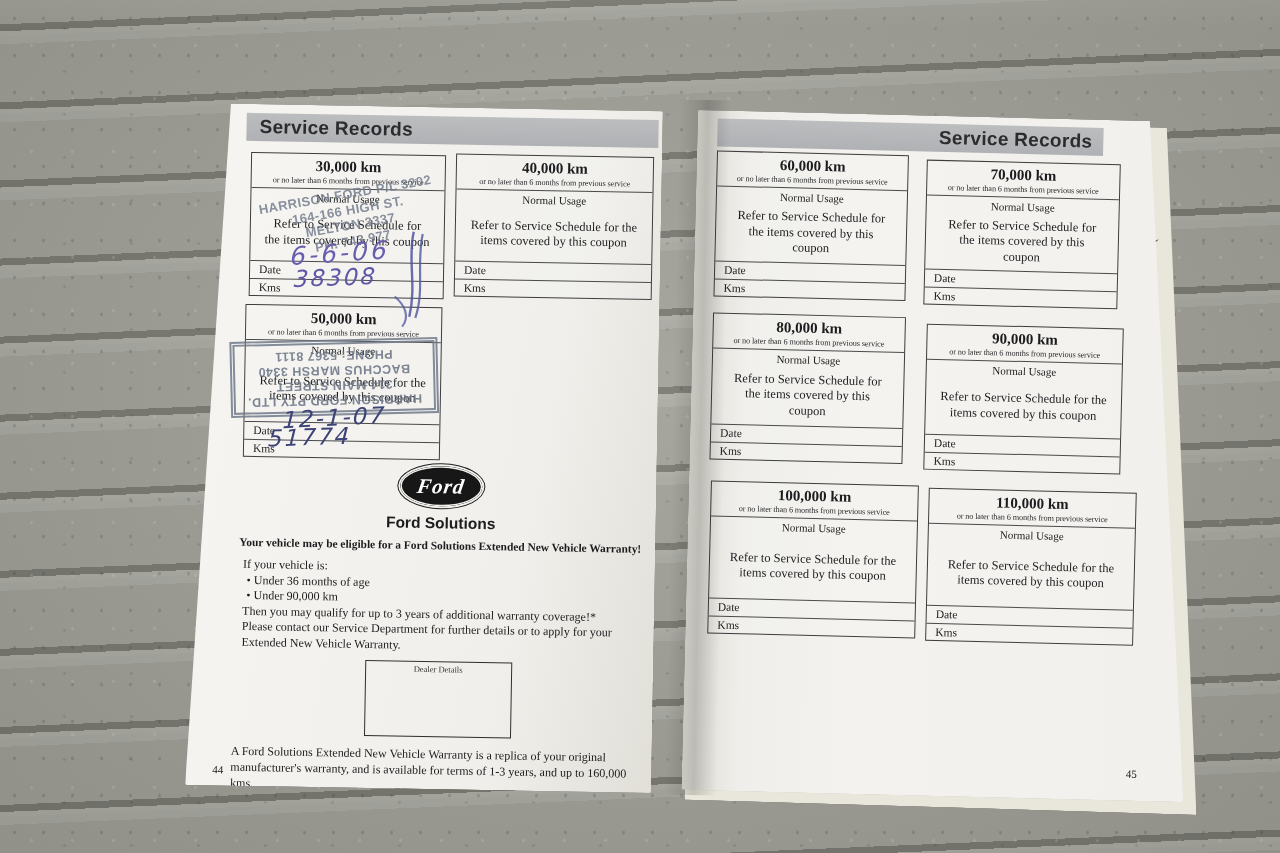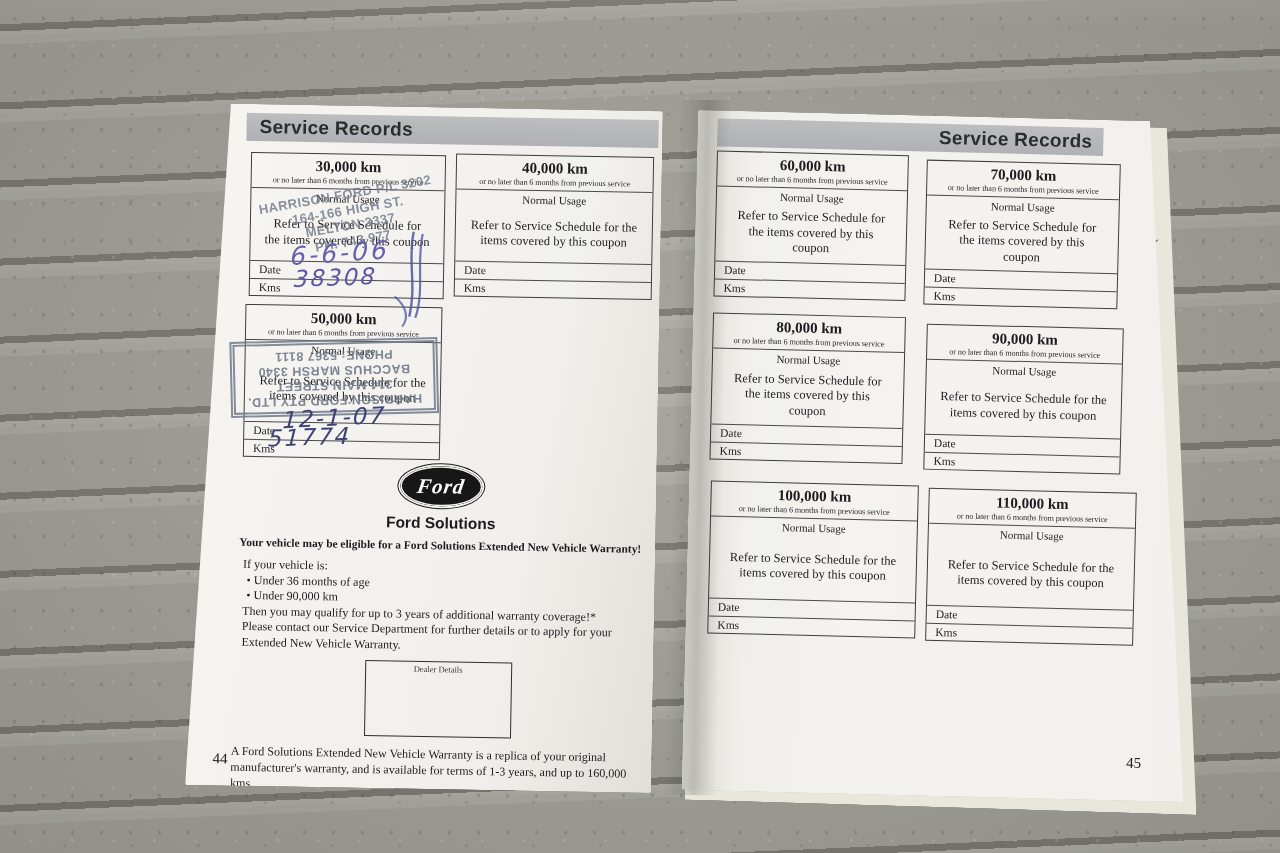--- a/index.html
+++ b/index.html
@@ -109,21 +109,21 @@
   .fs-intro{font-weight:bold;font-size:11.4px;text-align:center;white-space:nowrap;margin-bottom:9px;}
   .fs-line{font-size:12px;line-height:15.6px;margin-left:14px;}
   .fs-bullet{margin-left:18px;}
   .fs-contact{margin-right:4px;}
   .dealer-box{width:147px;height:76px;border:1.5px solid #2e2e2e;margin:7px auto 9px;
               box-sizing:border-box;text-align:center;}
   .dealer-label{font-size:8.5px;padding-top:2px;color:#333;}
   .fs-footer{font-size:12px;line-height:16px;margin-left:5px;margin-right:2px;}
   .fs-conditions{font-size:9px;margin-left:6px;margin-top:3px;}
 
-  .pagenum{position:absolute;font-size:15px;color:#222;}
+  .pagenum{position:absolute;font-size:11px;color:#222;margin-top:13px;}
   .pn-44{left:27px;top:647px;}
   .pn-45{left:444px;top:634px;}
 </style>
 </head>
 <body>
 
 <div id="stage">
 
   <div class="concrete">
     <div class="grooves"></div>

